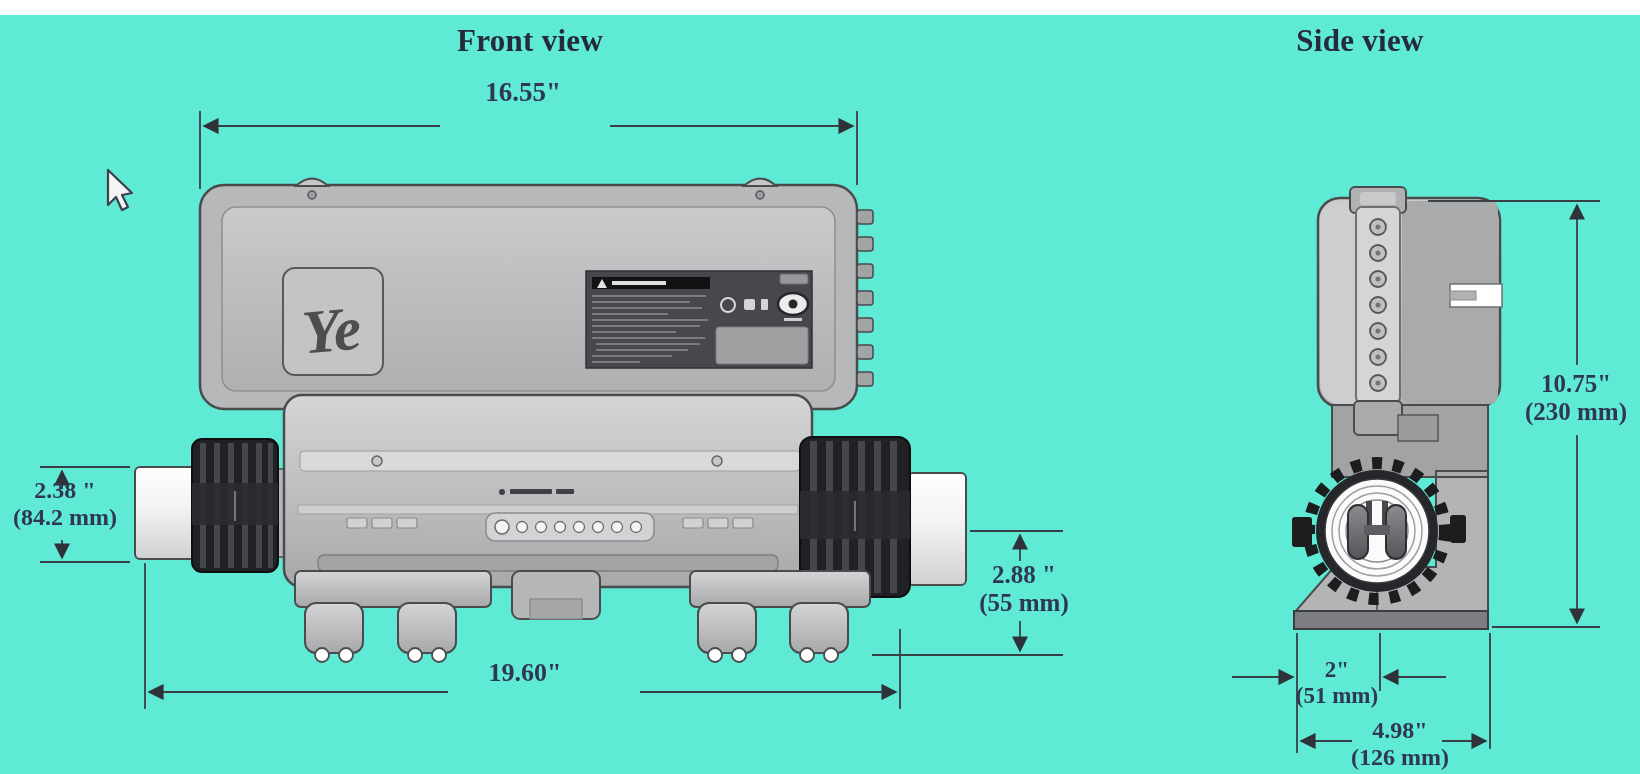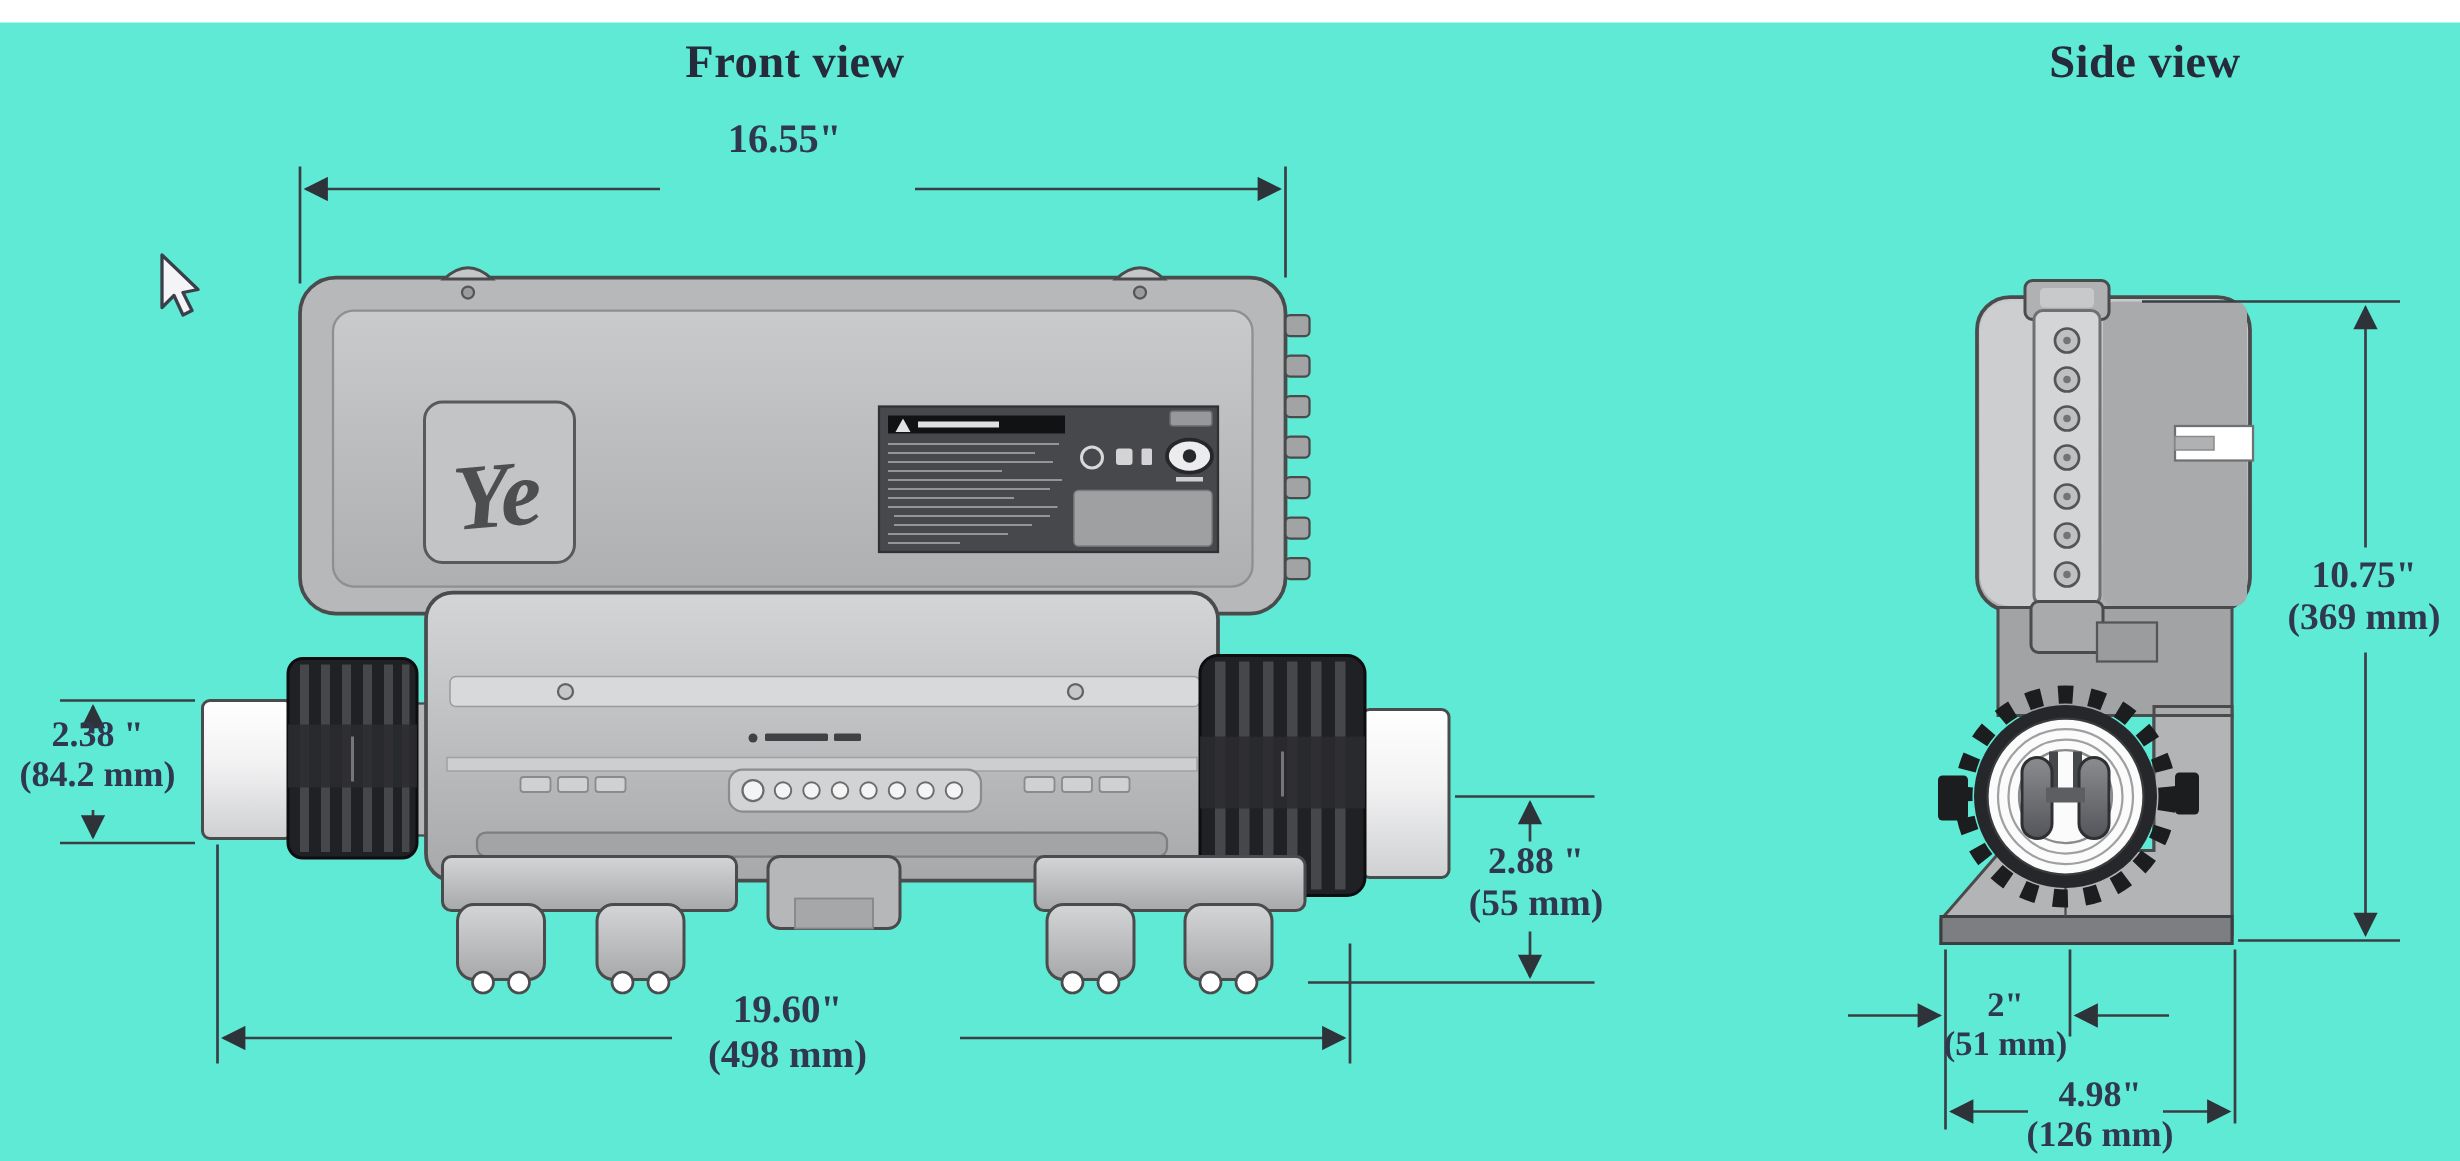--- a/index.html
+++ b/index.html
@@ -1,21 +1,21 @@
 <!DOCTYPE html>
 <html><head>
 <meta charset="utf-8">
 <style>
   html,body{margin:0;padding:0;background:#ffffff;}
   .canvas{position:relative;width:1640px;height:774px;background:#5eead4;overflow:hidden;
           font-family:"Liberation Serif","DejaVu Serif",serif;margin-top:15px;}
   .art{position:absolute;left:0;top:0;width:1640px;height:774px;}
   .view-title{position:absolute;color:#252b3a;font-size:31px;font-weight:600;text-align:center;letter-spacing:.3px;}
   .vt-front{left:400px;top:8px;width:260px;}
-  .vt-side{left:1300px;top:8px;width:260px;}
+  .vt-side{left:1230px;top:8px;width:260px;}
   .dim{position:absolute;color:#2f3850;text-align:center;font-weight:600;}
   .dim div{white-space:nowrap;}
   .d-width-top{left:423px;top:62px;width:200px;font-size:27px;line-height:30px;}
   .d-pipe{left:0px;top:462px;width:130px;font-size:24px;line-height:27px;}
   .d-outlet{left:934px;top:546px;width:180px;font-size:25px;line-height:28px;}
   .d-overall{left:425px;top:643px;width:200px;font-size:26px;line-height:30px;}
   .d-height{left:1512px;top:355px;width:128px;font-size:25px;line-height:28px;}
   .d-offset{left:1277px;top:642px;width:120px;font-size:23px;line-height:26px;}
   .d-base{left:1318px;top:702px;width:164px;font-size:24px;line-height:27px;}
   .bottom-bar{position:absolute;left:0;top:768px;width:1640px;height:6px;background:#0f1013;}
@@ -309,26 +309,25 @@
     <div>(84.2 mm)</div>
   </div>
 
   <div class="dim d-outlet">
     <div>2.88 "</div>
     <div>(55 mm)</div>
   </div>
 
   <div class="dim d-overall">
     <div>19.60"</div>
-    <div>(498 mm)</div>
   </div>
 
   <div class="dim d-height">
     <div>10.75"</div>
-    <div>(369 mm)</div>
+    <div>(230 mm)</div>
   </div>
 
   <div class="dim d-offset">
     <div>2"</div>
     <div>(51 mm)</div>
   </div>
 
   <div class="dim d-base">
     <div>4.98"</div>
     <div>(126 mm)</div>

